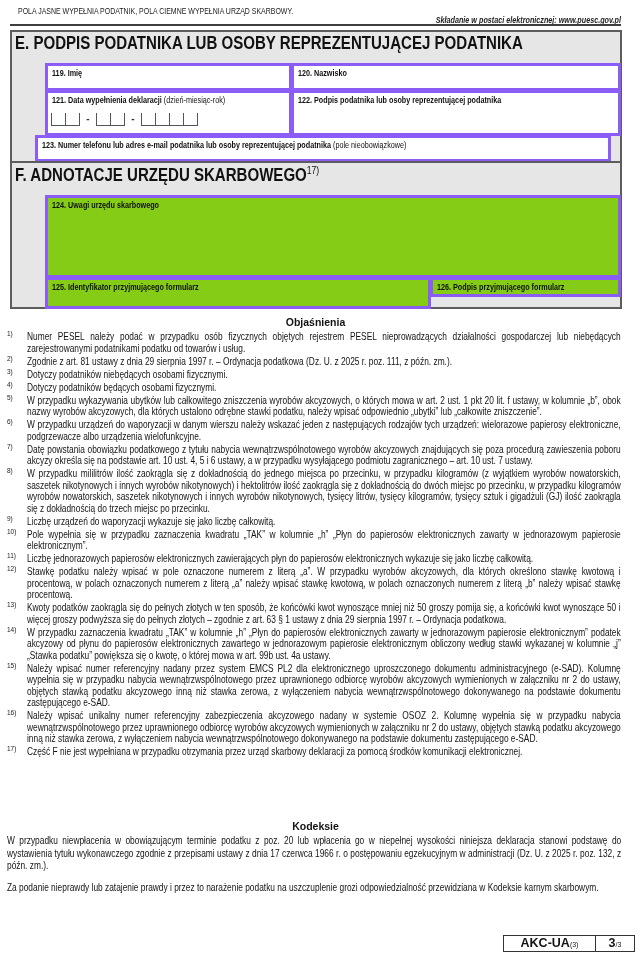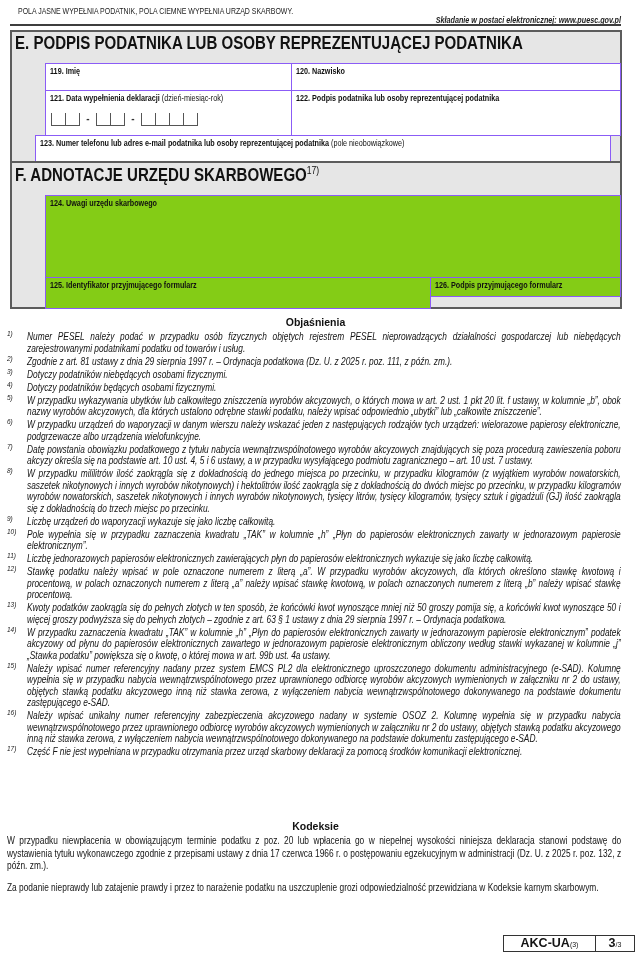--- a/index.html
+++ b/index.html
@@ -27,21 +27,21 @@
     border: 2px solid #5c5c5c; background: #e6e6e6;
   }
   .section-title {
     left: 15px; font-size: 17.5px; line-height: 20px; font-weight: bold; white-space: nowrap;
     transform: scaleX(0.86); transform-origin: 0 0; color: #111;
   }
   .section-title sup { font-size: 10px; font-weight: normal; vertical-align: 7px; line-height: 0; }
   .f-rule { left: 10px; top: 161px; width: 612px; height: 2px; background: #5c5c5c; }
 
   .cell {
-    position: absolute; box-sizing: border-box; border: 1px solid #8b5cf6; background: #ffffff;
+    position: absolute; box-sizing: border-box; border: 3px solid #8b5cf6; background: #ffffff;
   }
   .cell.dark { background: #84cc16; }
   .cell-label {
     position: absolute; left: 4px; top: 2px; font-size: 8.8px; line-height: 10px; font-weight: bold;
     white-space: nowrap; transform: scaleX(0.82); transform-origin: 0 0; color: #111;
   }
   .cell-label .hint { font-weight: normal; }
 
   
   .date-row { left: 51px; top: 112px; display: flex; align-items: flex-end; height: 14px; }
@@ -50,21 +50,21 @@
     width: 14px; height: 13px; box-sizing: border-box;
     border-left: 1px solid #555; border-bottom: 1px solid #555; background: #fff;
   }
   .date-digit.last { width: 15px; border-right: 1px solid #555; }
   .date-sep { width: 16px; text-align: center; font-size: 10px; line-height: 10px; font-weight: bold; color: #333; padding-bottom: 2px; }
 
   
   .block-title {
     left: 10px; width: 611px; text-align: center; font-size: 10.5px; line-height: 13px; font-weight: bold; color: #111;
   }
-  .notes { left: 7px; top: 331px; width: 614px; font-style: italic; }
+  .notes { left: 7px; top: 331px; width: 614px; }
   .note { position: relative; margin-bottom: 1.5px; }
   .note-marker { position: absolute; left: 0; top: -1px; font-size: 6.5px; line-height: 8px; color: #222; }
   .note-wrap { margin-left: 20px; width: 594px; }
   .note-text {
     width: 724px; font-size: 10.2px; line-height: 11.5px; text-align: justify;
     transform: scaleX(0.82); transform-origin: 0 0; color: #141414;
   }
 
   .instr { left: 7px; top: 835px; width: 614px; }
   .instr-par {

